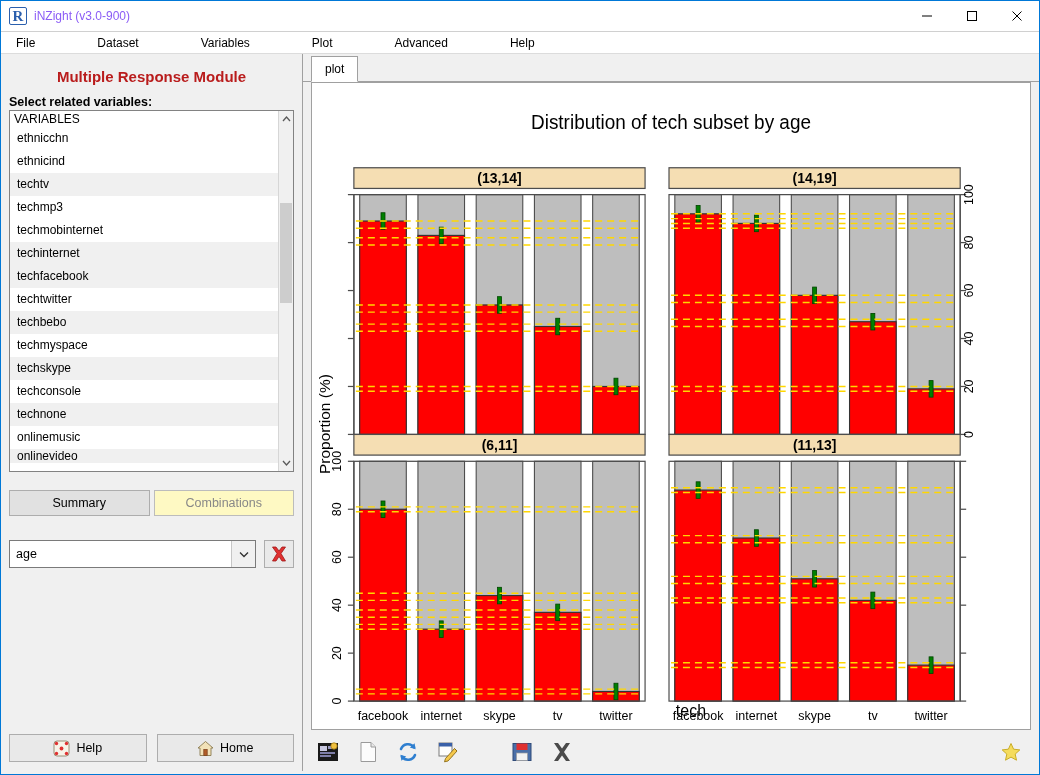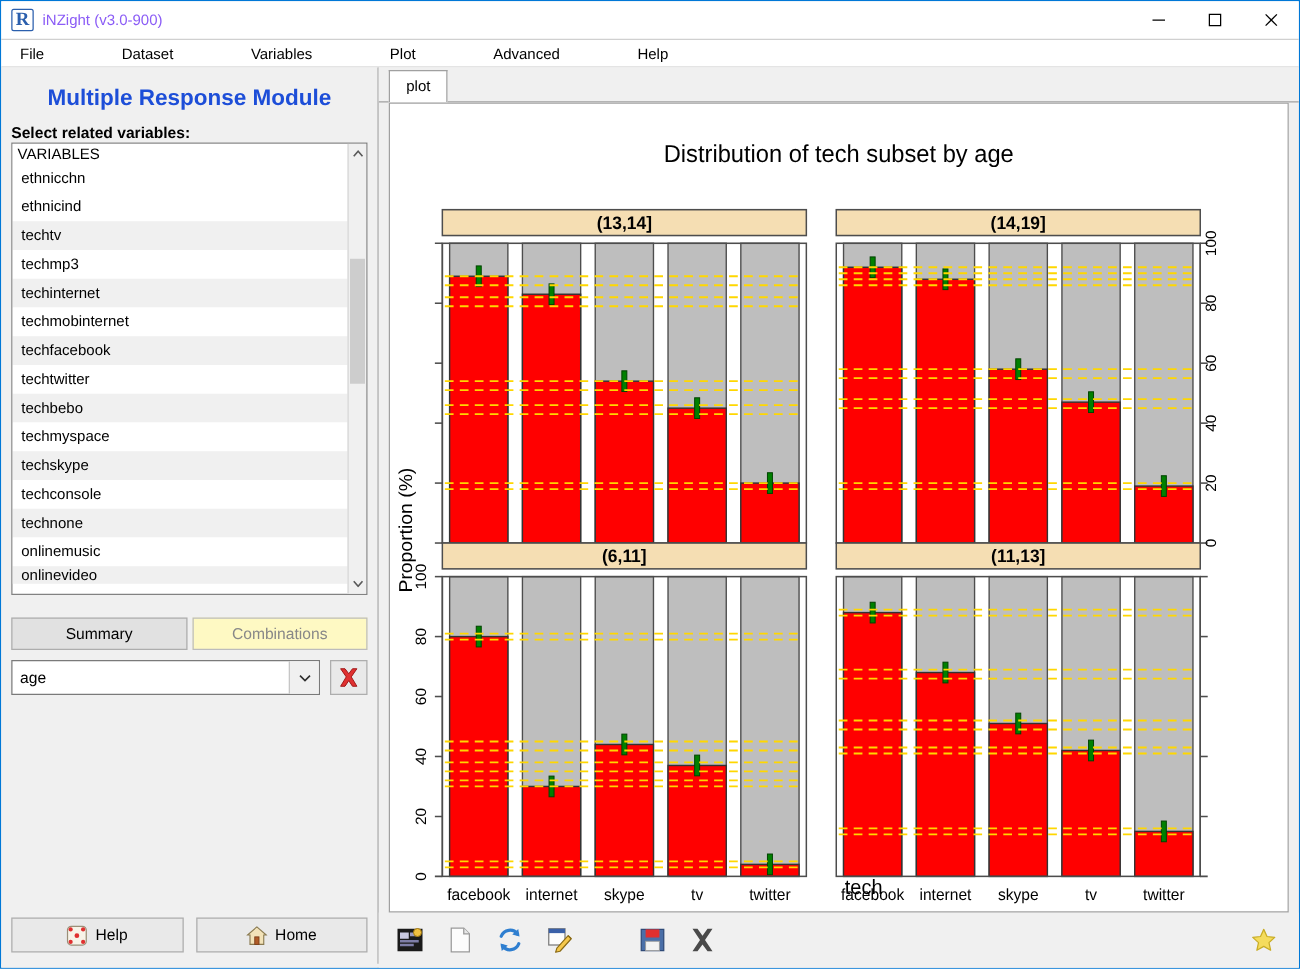--- a/index.html
+++ b/index.html
@@ -56,22 +56,22 @@
   .content { flex:1; display:flex; min-height:0; }
   
   .sidebar {
     width:302px; background:#f0f0f0;
     border-right:1px solid #a0a0a0;
     display:flex; flex-direction:column;
     padding:0 8px;
     flex:none;
   }
   .module-title {
-    text-align:center; font-weight:bold; font-size:18px;
-    padding:14px 0 10px 0; color:#1d4ed8;
+    text-align:center; font-weight:bold; font-size:15px;
+    padding:14px 0 10px 0; color:#b91c1c;
   }
   .section-label {
     font-weight:bold; font-size:12.5px; padding-bottom:1px; color:#000;
   }
   .listbox {
     border:1px solid #828282; background:#fff;
     height:362px; position:relative;
     display:flex; flex-direction:column;
     overflow:hidden;
   }
@@ -102,21 +102,21 @@
     background:#cdcdcd; top:76px; height:100px;
   }
   
   .btn-row { display:flex; gap:4px; margin-top:18px; }
   .btn {
     flex:1; height:26px; border:1px solid #adadad; background:#e1e1e1;
     font-size:12.5px; display:flex; align-items:center; justify-content:center;
     cursor:default; color:#000;
   }
   .btn.disabled { color:#888; background:#fef9c3; border-color:#bcbcbc; }
-  .combo-row { display:flex; align-items:center; gap:8px; margin-top:8px; }
+  .combo-row { display:flex; align-items:center; gap:8px; margin-top:24px; }
   .combo {
     flex:1; height:28px; border:1px solid #7a7a7a; background:#fff;
     display:flex; align-items:center; font-size:12.5px; color:#000;
   }
   .combo-text { flex:1; padding-left:6px; }
   .combo-arrow {
     width:24px; height:26px; border-left:1px solid #c6c6c6; background:#f0f0f0;
     display:flex; align-items:center; justify-content:center; font-size:9px; color:#303030;
   }
   .del-btn {
@@ -200,22 +200,22 @@
       <div class="module-title">Multiple Response Module</div>
       <div class="section-label">Select related variables:</div>
 
       <div class="listbox">
         <div class="list-inner">
           <div class="list-head">VARIABLES</div>
           <div class="list-row">ethnicchn</div>
           <div class="list-row">ethnicind</div>
           <div class="list-row alt">techtv</div>
           <div class="list-row">techmp3</div>
+          <div class="list-row">techmobinternet</div>
           <div class="list-row alt">techinternet</div>
-          <div class="list-row">techmobinternet</div>
           <div class="list-row alt">techfacebook</div>
           <div class="list-row">techtwitter</div>
           <div class="list-row alt">techbebo</div>
           <div class="list-row">techmyspace</div>
           <div class="list-row alt">techskype</div>
           <div class="list-row">techconsole</div>
           <div class="list-row alt">technone</div>
           <div class="list-row">onlinemusic</div>
           <div class="list-row alt clip">onlinevideo</div>
         </div>

